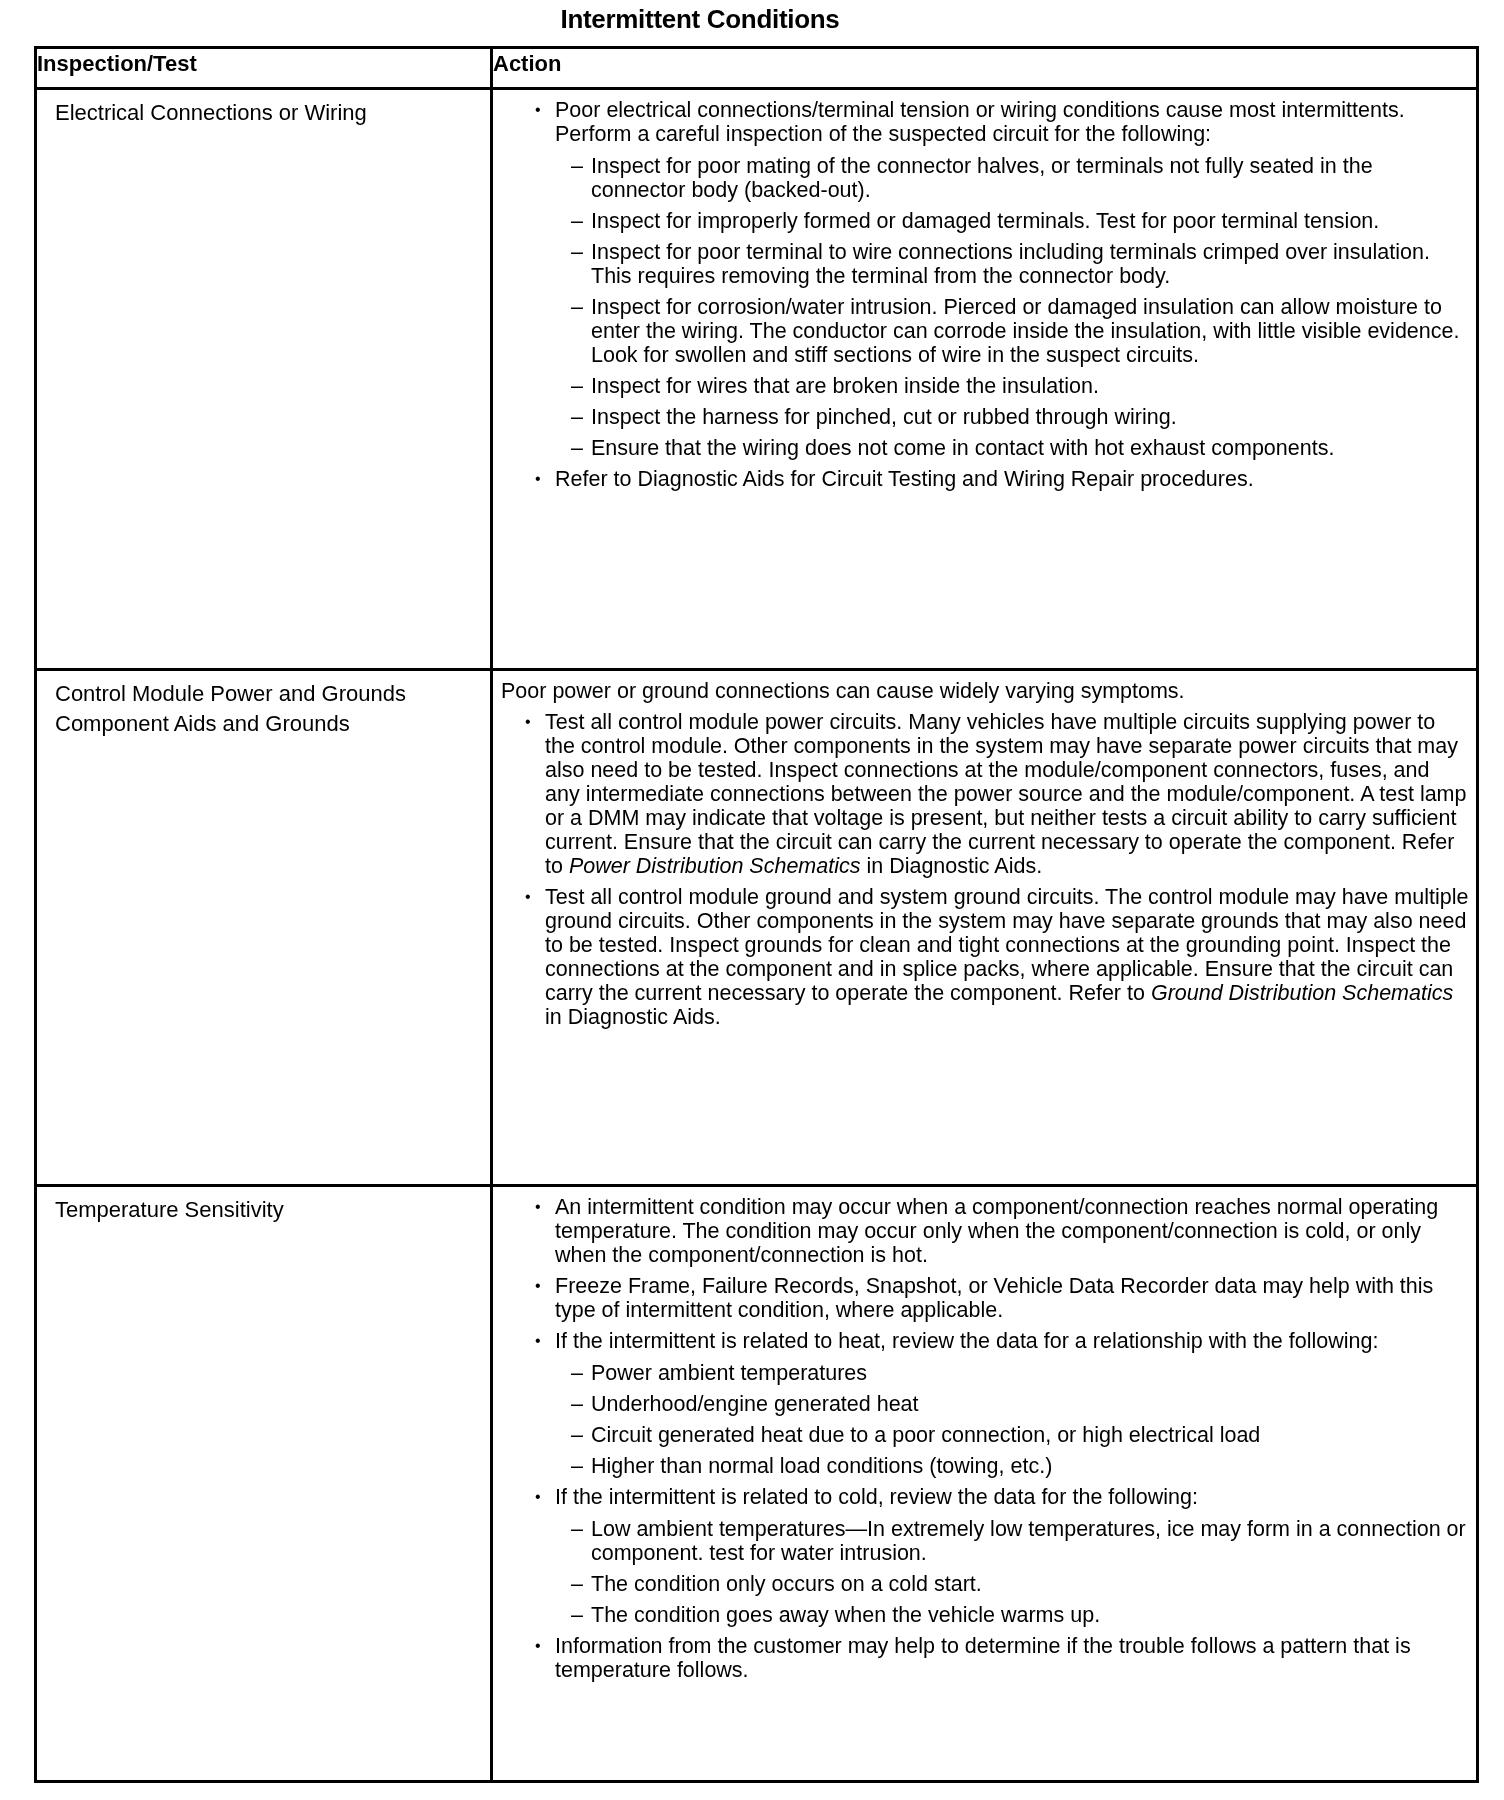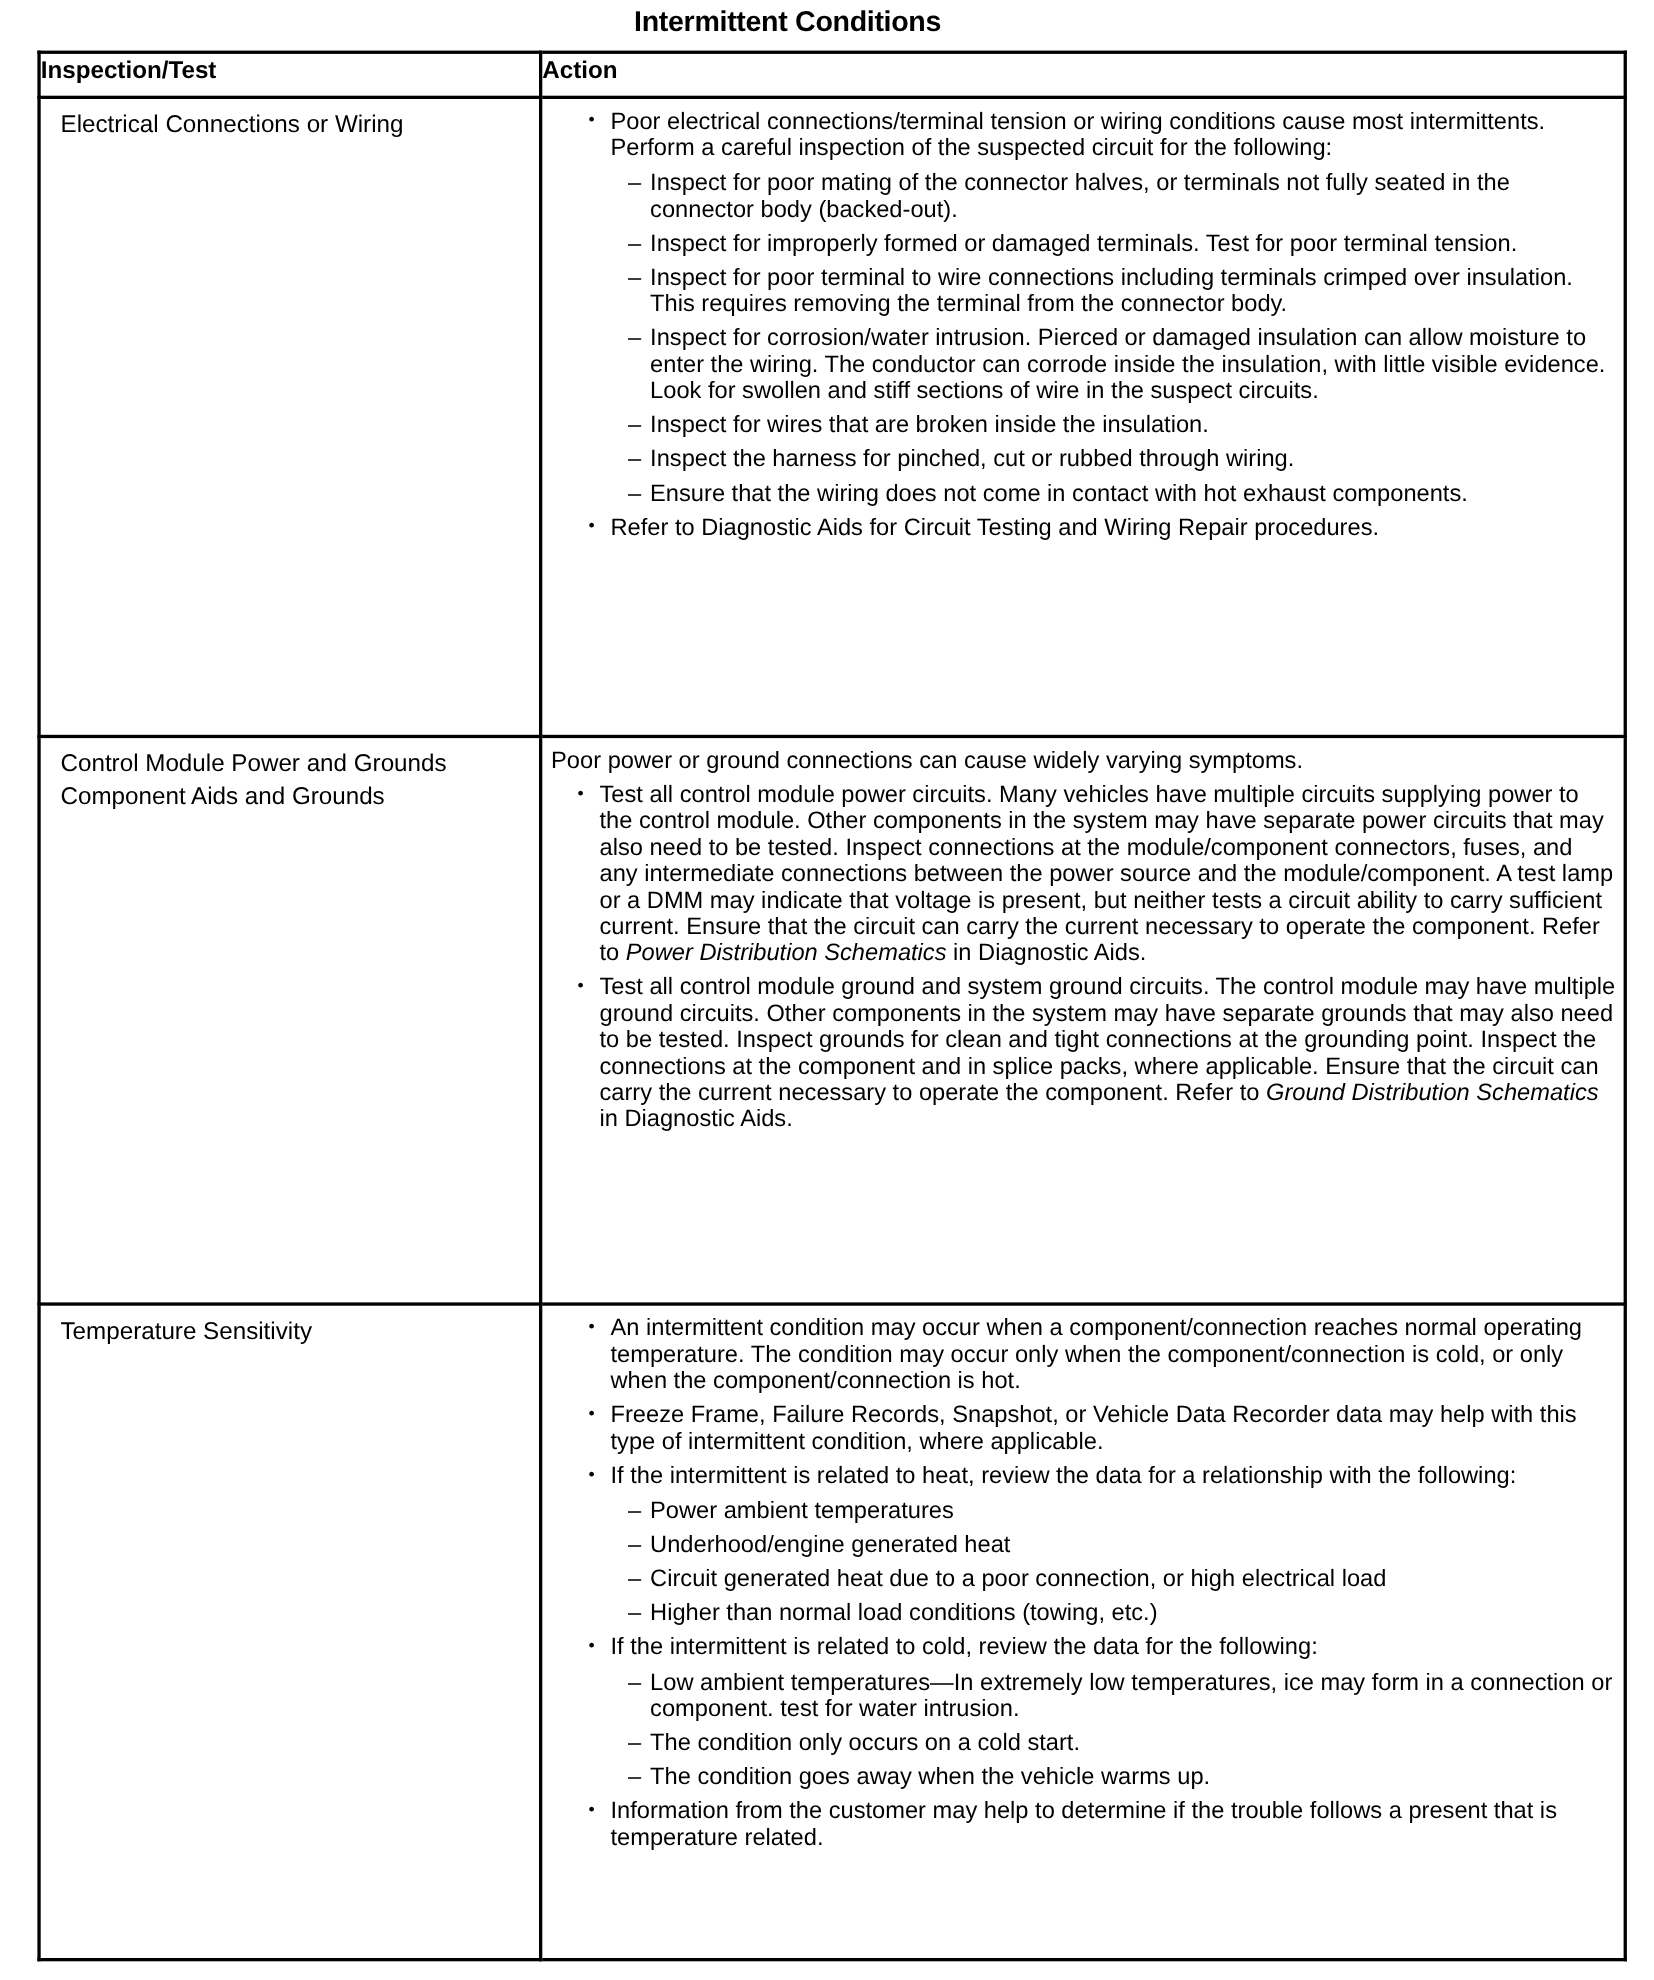--- a/index.html
+++ b/index.html
@@ -11,21 +11,21 @@
     width: 1504px;
     height: 1800px;
     position: relative;
     overflow: hidden;
     font-family: "Liberation Sans", sans-serif;
     color: #000;
   }
   .page-title {
     position: absolute;
     top: 4px;
-    left: 16px;
+    left: 0;
     width: 1400px;
     text-align: center;
     font-weight: bold;
     font-size: 26px;
     letter-spacing: -0.3px;
   }
   table.conditions {
     position: absolute;
     top: 46px;
     left: 34px;
@@ -189,19 +189,19 @@
             <span class="bullet">•</span>
             <span>If the intermittent is related to cold, review the data for the following:</span>
             <ul class="dashes">
               <li><span class="dash">–</span><span>Low ambient temperatures—In extremely low temperatures, ice may form in a connection or component. test for water intrusion.</span></li>
               <li><span class="dash">–</span><span>The condition only occurs on a cold start.</span></li>
               <li><span class="dash">–</span><span>The condition goes away when the vehicle warms up.</span></li>
             </ul>
           </li>
           <li>
             <span class="bullet">•</span>
-            <span>Information from the customer may help to determine if the trouble follows a present that is temperature related.</span>
+            <span>Information from the customer may help to determine if the trouble follows a pattern that is temperature follows.</span>
           </li>
         </ul>
       </td>
     </tr>
   </tbody>
 </table>
 
 </body></html>

